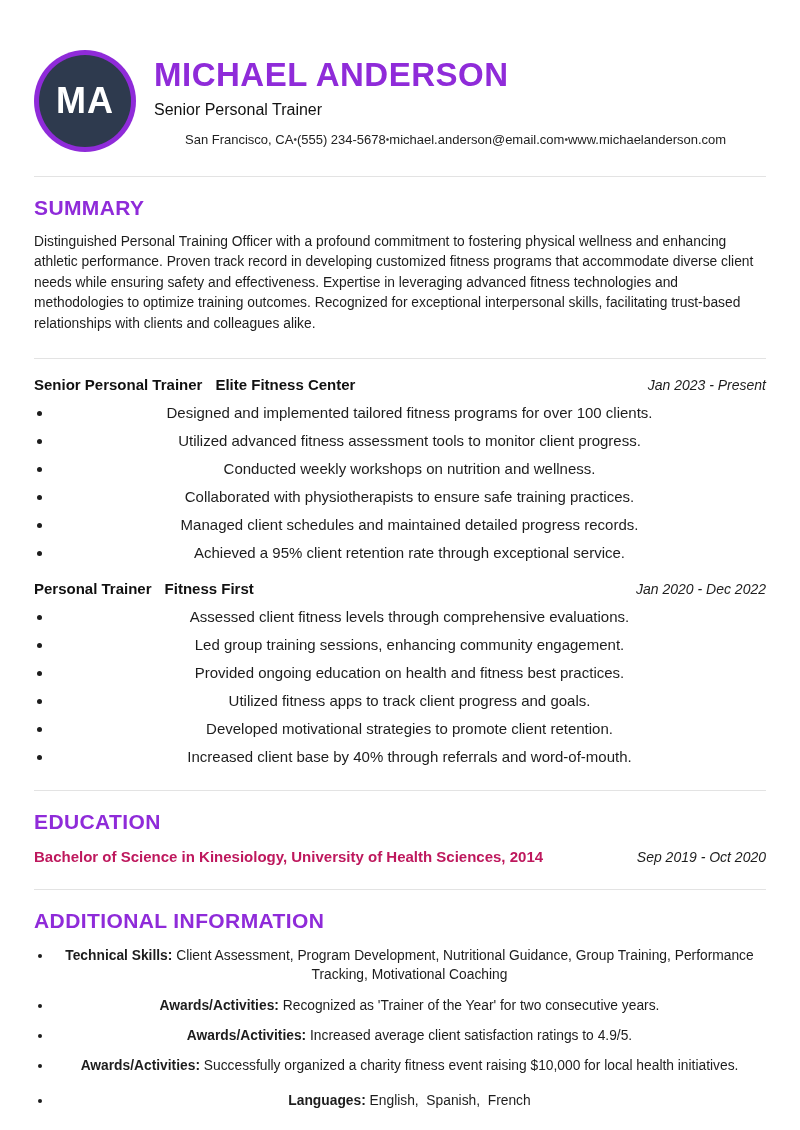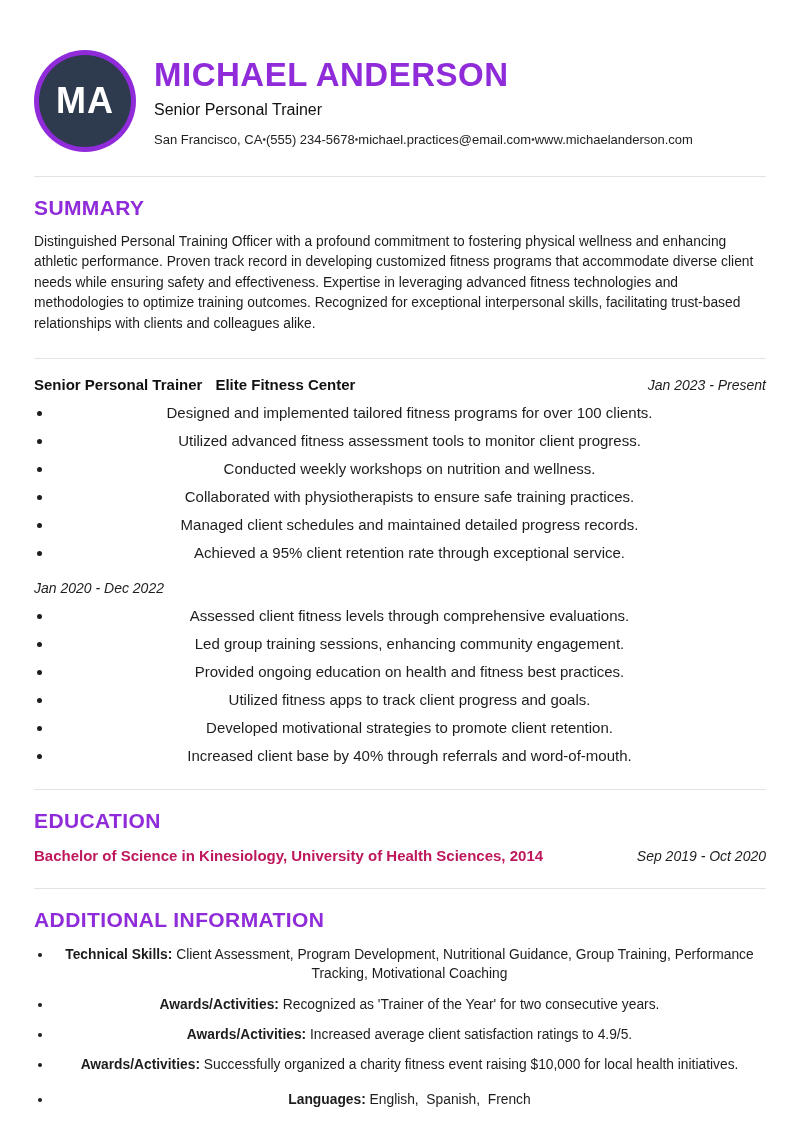--- a/index.html
+++ b/index.html
@@ -29,21 +29,21 @@
     font-size: 36px; font-weight: 700; letter-spacing: 1px;
   }
   .header-text { padding-top: 2px; }
   .name {
     font-size: 33px; font-weight: 800; letter-spacing: 0.5px;
     color: var(--accent, #8f2bd9); line-height: 1.1;
   }
   .job-headline { font-size: 16px; color: #111; margin-top: 8px; }
   .contact {
     display: flex; align-items: center; 
-    font-size: 13px; color: #222; margin-top: 13px;
+    font-size: 13px; color: #222; margin-top: 13px; margin-left: 31px;
   }
   .contact .sep { color: #444; font-size: 10px; }
 
   
   .divider { border: none; border-top: 1px solid var(--divider, #e3e3e3); margin-top: 24px; }
   .section-heading {
     color: var(--accent, #8f2bd9);
     font-size: 21px; font-weight: 700; letter-spacing: 0.4px;
     margin-top: 19px;
   }
@@ -87,21 +87,21 @@
       </div>
     </div>
     <div class="header-text">
       <div class="name">MICHAEL ANDERSON</div>
       <div class="job-headline">Senior Personal Trainer</div>
       <div class="contact">
         <span>San Francisco, CA</span>
         <span class="sep">•</span>
         <span>(555) 234-5678</span>
         <span class="sep">•</span>
-        <span>michael.practices@email.com</span>
+        <span>michael.anderson@email.com</span>
         <span class="sep">•</span>
         <span>www.michaelanderson.com</span>
       </div>
     </div>
   </div>
 
   <hr class="divider">
 
   <div class="section">
     <div class="section-heading">SUMMARY</div>
@@ -124,20 +124,23 @@
         <li>Utilized advanced fitness assessment tools to monitor client progress.</li>
         <li>Conducted weekly workshops on nutrition and wellness.</li>
         <li>Collaborated with physiotherapists to ensure safe training practices.</li>
         <li>Managed client schedules and maintained detailed progress records.</li>
         <li>Achieved a 95% client retention rate through exceptional service.</li>
       </ul>
     </div>
 
     <div class="job">
       <div class="job-header">
+        <div class="job-title-line">
+          <span>Personal Trainer</span><span class="company">Fitness First</span>
+        </div>
         <span class="dates">Jan 2020 - Dec 2022</span>
       </div>
       <ul class="bullets">
         <li>Assessed client fitness levels through comprehensive evaluations.</li>
         <li>Led group training sessions, enhancing community engagement.</li>
         <li>Provided ongoing education on health and fitness best practices.</li>
         <li>Utilized fitness apps to track client progress and goals.</li>
         <li>Developed motivational strategies to promote client retention.</li>
         <li>Increased client base by 40% through referrals and word-of-mouth.</li>
       </ul>

